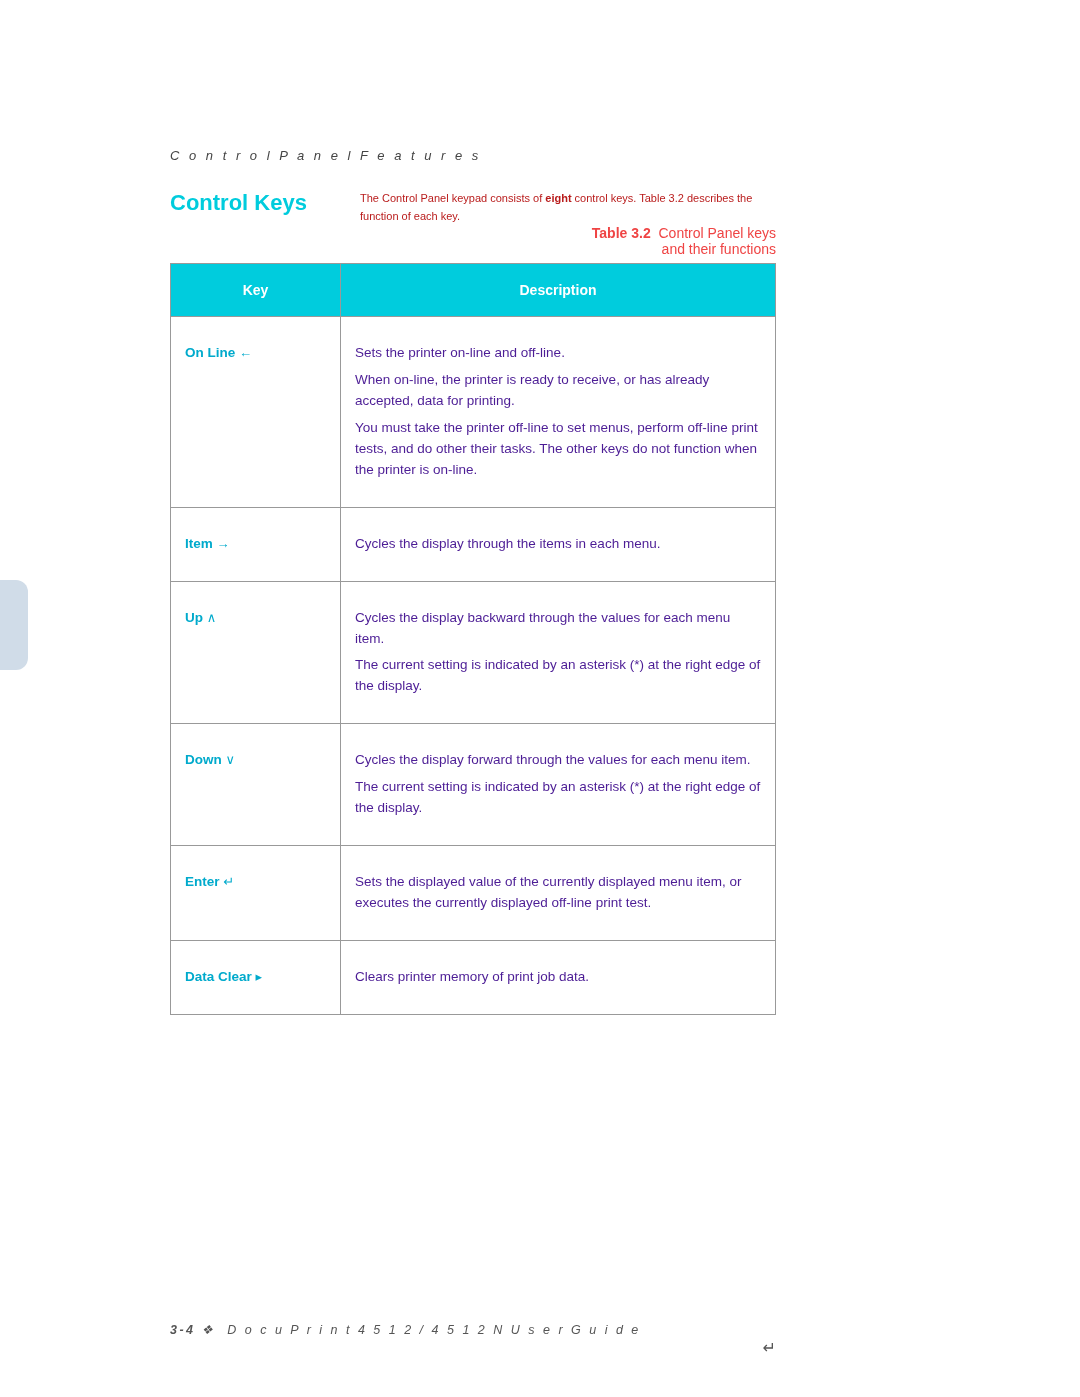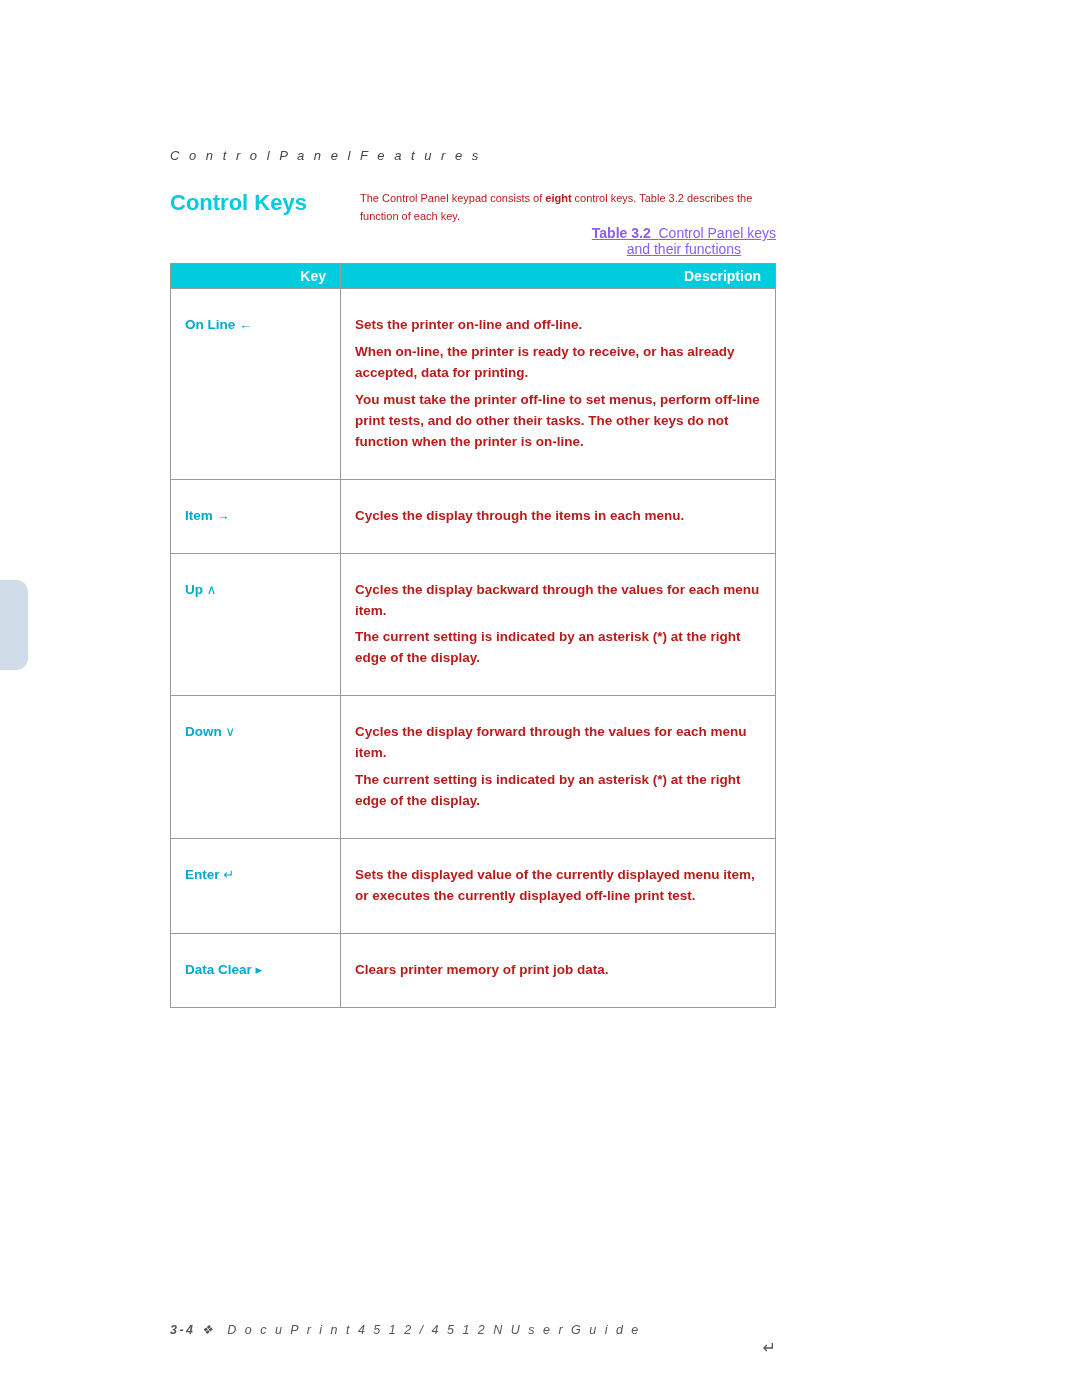--- a/index.html
+++ b/index.html
@@ -80,45 +80,44 @@
 
     
     .table-title-row {
       display: flex;
       justify-content: flex-end;
       margin-bottom: 6px;
       padding-right: 0;
     }
 
     .table-title {
-      text-align: center;
-      font-size: 14px;
-      color: #8b5cf6;
-      text-decoration: underline;
+      text-align: right;
+      font-size: 14px;
+      color: #ef4444;
     }
 
     .table-title .table-num {
       font-weight: bold;
     }
 
     
     .control-table {
       width: 100%;
       border-collapse: collapse;
       border: 1.5px solid #999;
     }
 
     .control-table th {
       background: #00ccdd;
       color: #ffffff;
       font-weight: bold;
       font-size: 14px;
-      padding: 4px 14px;
+      padding: 18px 14px;
       border: 1.5px solid #999;
-      text-align: right;
+      text-align: center;
     }
 
     .control-table td {
       border: 1.5px solid #999;
       padding: 26px 14px;
       vertical-align: top;
       font-size: 13.5px;
       line-height: 1.55;
     }
 
@@ -131,22 +130,21 @@
     }
 
     .key-col .key-icon {
       font-style: normal;
       font-weight: normal;
       color: #00aacc;
       font-size: 13px;
     }
 
     .desc-col {
-      color: #b91c1c;
-      font-weight: bold;
+      color: #4c1d95;
     }
 
     .desc-col p {
       margin-bottom: 6px;
     }
 
     .desc-col p:last-child {
       margin-bottom: 0;
     }
 

